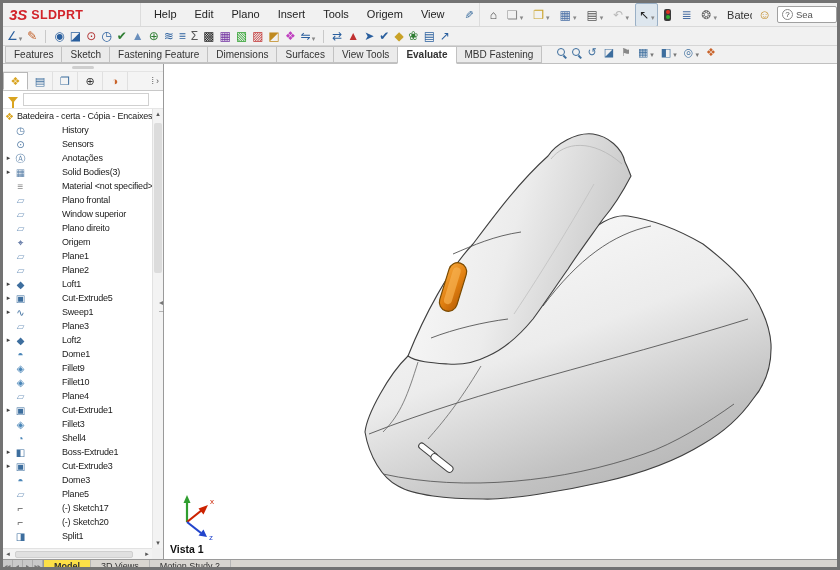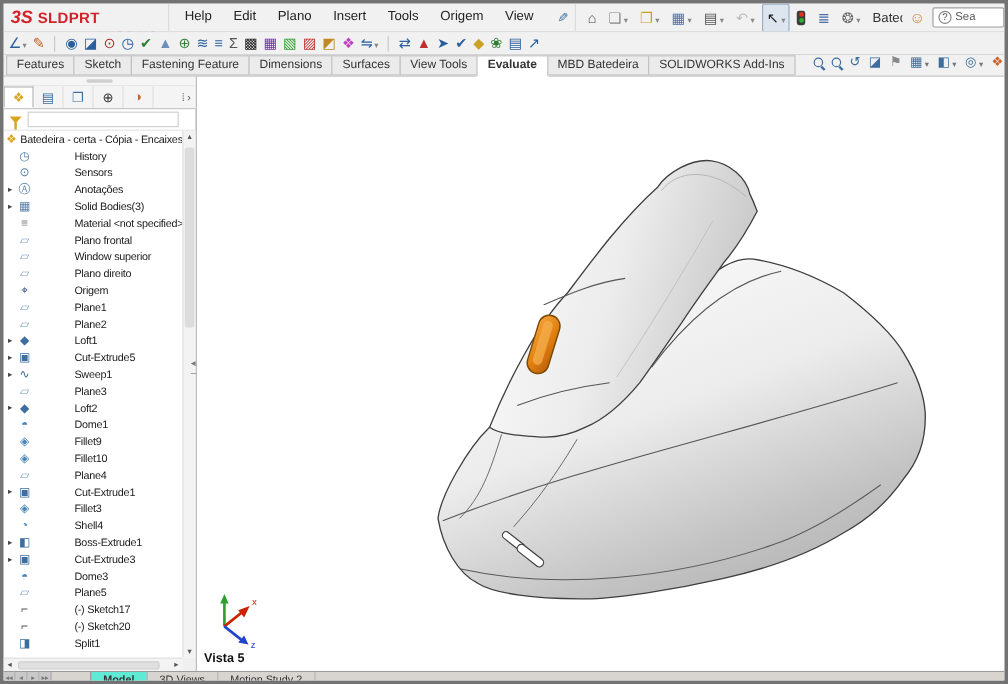--- a/index.html
+++ b/index.html
@@ -89,21 +89,21 @@
 
   
   .viewport { flex:1; position:relative; background:#fff; overflow:hidden; }
   .view-label { position:absolute; left:6px; top:479px; font-size:10.5px; font-weight:bold; color:#111; }
   .triad { position:absolute; left:10px; top:428px; }
 
   
   .bottom-bar { height:12px; background:#d8d5d0; border-top:1px solid #9a9a9a; display:flex; align-items:stretch; font-size:9px; }
   .nav-cell { width:10px; display:flex; align-items:center; justify-content:center; background:#c9c9c9; border-right:1px solid #adadad; color:#777; font-size:6px; }
   .bt-tab { padding:0 10px; display:flex; align-items:center; color:#333; border-right:1px solid #b5b5b5; background:transparent; white-space:nowrap; }
-  .bt-tab.active { background:#5eead4; font-weight:bold; border-left:1px solid #999;margin-left:32px; }
+  .bt-tab.active { background:#fde047; font-weight:bold; border-left:1px solid #999; }
   .bt-fill { flex:1; }
   .bottom-strip { height:2px; background:#fff; }
 </style>
 </head>
 <body>
 
 <div id="window">
 
   <div class="titlebar">
     <div class="logo">
@@ -296,22 +296,21 @@
   <div class="tab-row">
     <div class="cm-tabs">
 
     <div class="cm-tab">Features</div>
         <div class="cm-tab">Sketch</div>
         <div class="cm-tab">Fastening Feature</div>
         <div class="cm-tab">Dimensions</div>
         <div class="cm-tab">Surfaces</div>
         <div class="cm-tab">View Tools</div>
         <div class="cm-tab active">Evaluate</div>
-        <div class="cm-tab">MBD Batedeira</div>
-        <div class="cm-tab">SOLIDWORKS Add-Ins</div>
+        <div class="cm-tab">MBD Fastening</div>
       </div>
     <div class="headsup">
 
     <span class="hu-item">
           <span class="hu-glyph mag"></span>
           <span class="hu-drop"></span>
         </span>
         <span class="hu-item">
           <span class="hu-glyph mag"></span>
           <span class="hu-drop"></span>
@@ -620,21 +619,21 @@
         <line x1="13" y1="30" x2="13" y2="10" stroke="#2f9e2f" stroke-width="2.2"></line>
         <polygon points="13,3 9.5,11 16.5,11" fill="#2f9e2f"></polygon>
         <line x1="13" y1="30" x2="28" y2="18" stroke="#cc2200" stroke-width="2.2"></line>
         <polygon points="34,13 24.5,16.5 29.5,22.5" fill="#cc2200"></polygon>
         <line x1="13" y1="30" x2="27" y2="41" stroke="#2244cc" stroke-width="2.2"></line>
         <polygon points="33,45 24.5,43.5 29.5,37.5" fill="#2244cc"></polygon>
         <text x="36" y="12" font-size="8" fill="#cc2200">x</text>
         <text x="35" y="48" font-size="8" fill="#2244cc">z</text>
       </svg>
 
-      <div class="view-label">Vista 5</div>
+      <div class="view-label">Vista 1</div>
     </div>
   </div>
 
   <div class="bottom-bar">
     <span style="display:flex;">
 
     <span class="nav-cell">
           <span style="color: rgb(119, 119, 119);">◂◂</span>
         </span>
         <span class="nav-cell">

